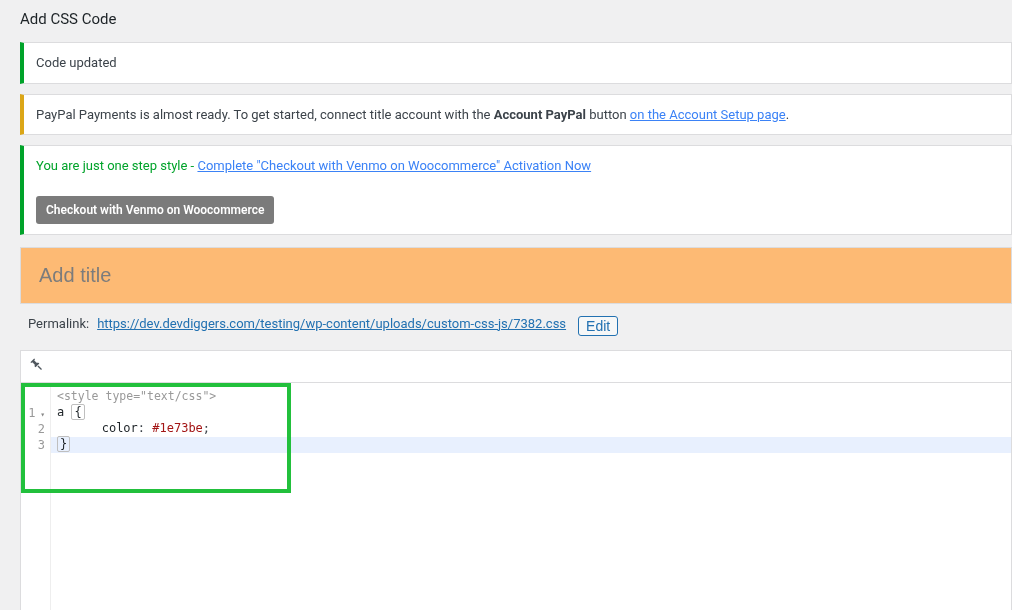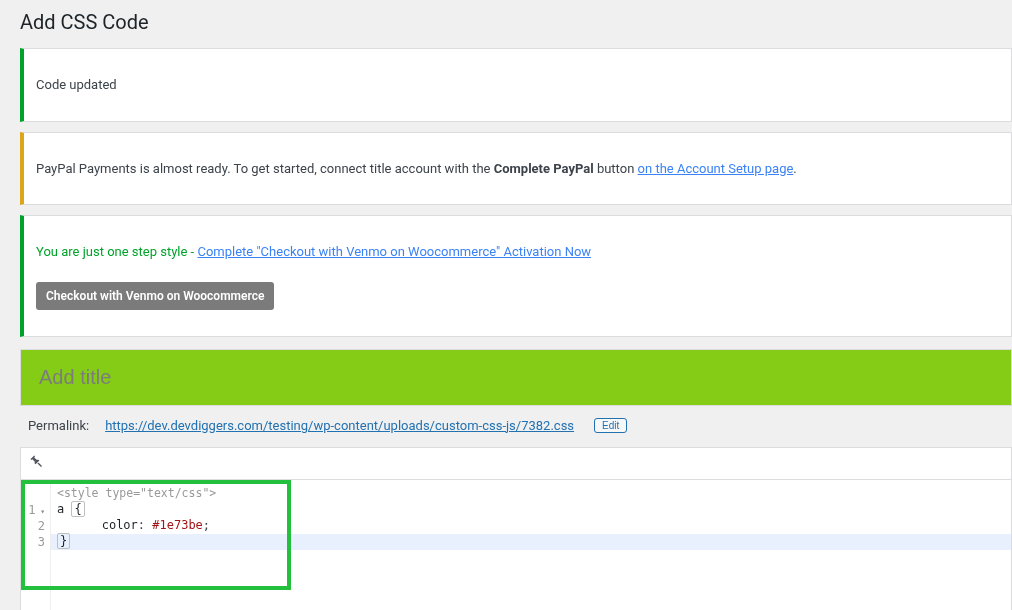--- a/index.html
+++ b/index.html
@@ -7,29 +7,29 @@
     font-family: -apple-system, BlinkMacSystemFont, "Segoe UI", Roboto, sans-serif;
     font-size: 13px;
     color: #3c434a;
     background: #f0f0f1;
     width: 1012px;
     height: 610px;
     overflow: hidden;
   }
   .wrap { padding: 10px 0 0 20px; }
   h1.page-title {
-    font-size: 20px;
+    font-size: 15px;
     font-weight: 400;
     color: #1d2327;
     margin: 0 0 14px 0;
   }
   .notice {
     background: #fff;
     border: 1px solid #dcdcde;
-    padding: 26px 12px;
+    padding: 10px 12px;
     margin: 0 0 10px 0;
     font-size: 13px;
     line-height: 1.5;
     position: relative;
   }
   .notice-success { border-left: 4px solid #00a32a; }
   .notice-warning { border-left: 4px solid #dba617; }
   .notice a { color: #3b82f6; text-decoration: underline; }
   .notice .green-text { color: #00a32a; }
   .badge-btn {
@@ -37,21 +37,21 @@
     background: #7b7b7b;
     color: #fff;
     font-size: 12px;
     font-weight: 600;
     padding: 5px 10px;
     border-radius: 3px;
     margin-top: 20px;
     cursor: pointer;
   }
   .title-box {
-    background: #84cc16;
+    background: #fdba74;
     border: 1px solid #dcdcde;
     padding: 8px;
     margin: 12px 0 6px 0;
   }
   .title-input {
     width: 100%;
     border: none;
     outline: none;
     font-size: 20px;
     font-weight: 400;
@@ -59,26 +59,26 @@
     padding: 8px 10px;
     background: transparent;
   }
   .title-input::placeholder { color: #7c7c7c; }
   .permalink-row {
     font-size: 13px;
     color: #3c434a;
     padding: 6px 0 14px 8px;
     display: flex;
     align-items: flex-start;
-    gap: 16px;
+    gap: 8px;
     flex-wrap: wrap;
   }
   .permalink-row a { color: #2271b1; }
   .permalink-row .edit-btn {
-    font-size: 10px;
+    font-size: 14px;
     padding: 1px 7px;
     border: 1px solid #2271b1;
     background: #f6f7f7;
     color: #2271b1;
     border-radius: 3px;
     cursor: pointer;
     margin-left: 4px;
   }
   .editor-area {
     background: #fff;
@@ -141,21 +141,21 @@
 
 <div class="wrap">
 
   <h1 class="page-title">Add CSS Code</h1>
 
   <div class="notice notice-success">
     <span>Code updated</span>
   </div>
 
   <div class="notice notice-warning">
-    <span>PayPal Payments is almost ready. To get started, connect title account with the </span><strong>Complete PayPal</strong><span> button </span><a href="#">on the Account Setup page</a><span>.</span>
+    <span>PayPal Payments is almost ready. To get started, connect title account with the </span><strong>Account PayPal</strong><span> button </span><a href="#">on the Account Setup page</a><span>.</span>
   </div>
 
   <div class="notice notice-success">
     <span class="green-text">You are just one step style - </span><a href="#">Complete "Checkout with Venmo on Woocommerce" Activation Now</a>
     <div>
       <span class="badge-btn">Checkout with Venmo on Woocommerce</span>
     </div>
   </div>
 
   <div class="title-box">

